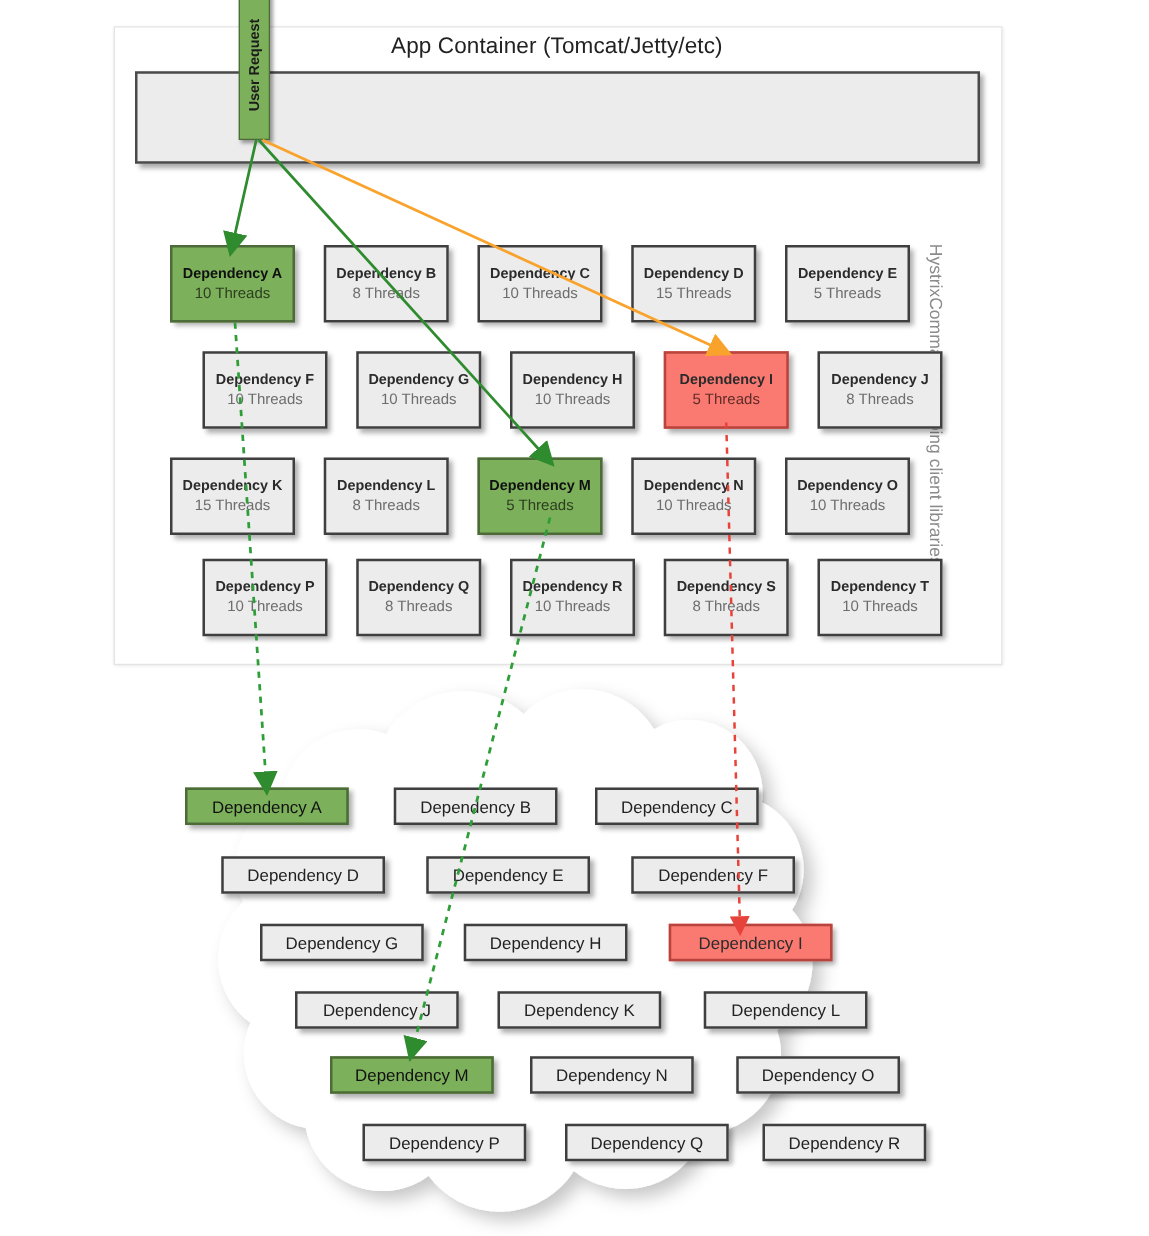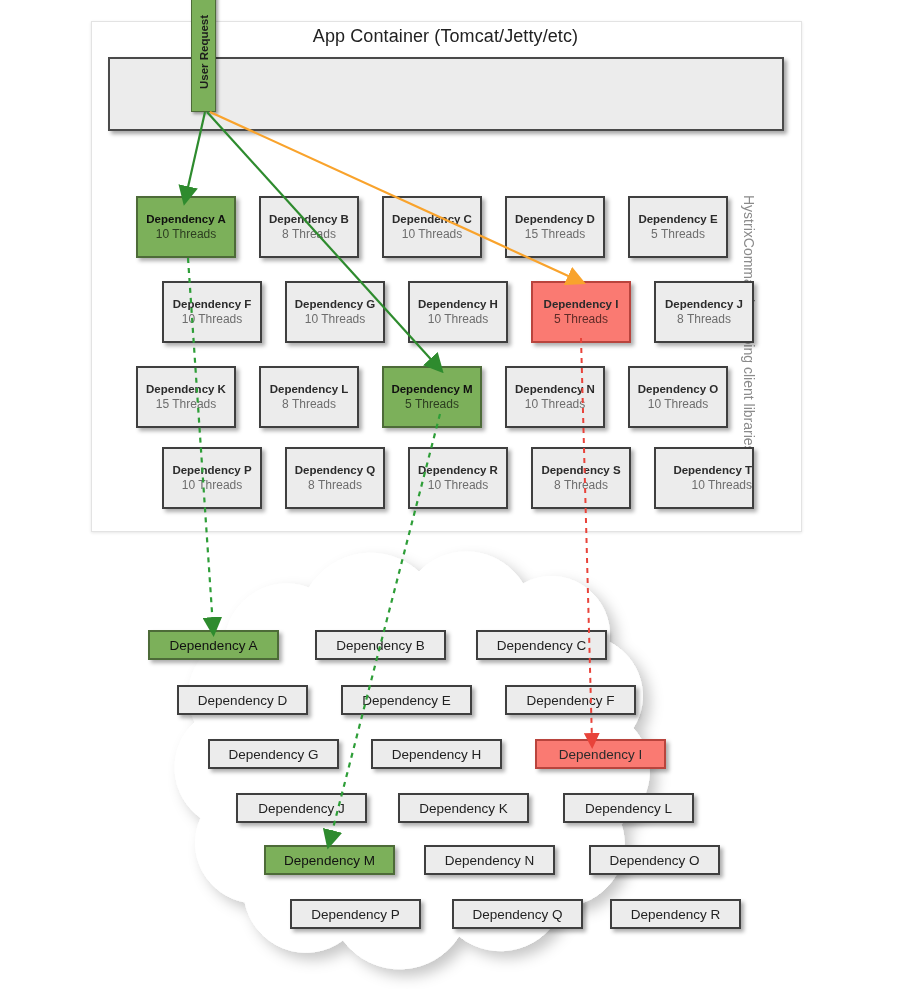--- a/index.html
+++ b/index.html
@@ -171,21 +171,21 @@
         <div class="th">8 Threads</div>
       </div>
       <div class="dep" style="left: 408px; top: 447px; width: 100px; height: 62px;">
         <div class="nm">Dependency R</div>
         <div class="th">10 Threads</div>
       </div>
       <div class="dep" style="left: 531px; top: 447px; width: 100px; height: 62px;">
         <div class="nm">Dependency S</div>
         <div class="th">8 Threads</div>
       </div>
-      <div class="dep" style="left: 654px; top: 447px; width: 100px; height: 62px; align-items: flex-end;">
+      <div class="dep" style="left: 654px; top: 447px; width: 100px; height: 62px;">
         <div class="nm">Dependency T</div>
         <div class="th">10 Threads</div>
       </div>
     </div>
 
   <div class="userreq">
     <span>User Request</span>
   </div>
 
   <svg id="cloud" viewBox="0 0 770 444">

